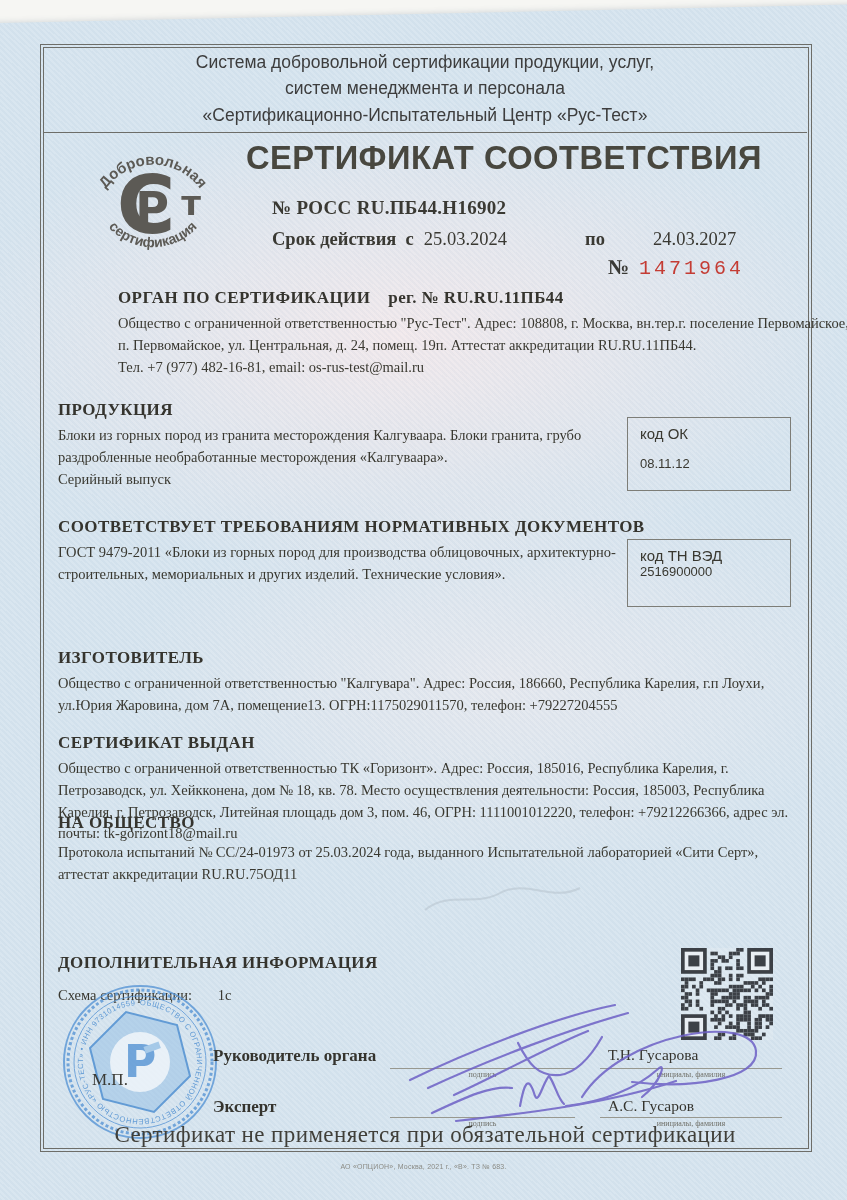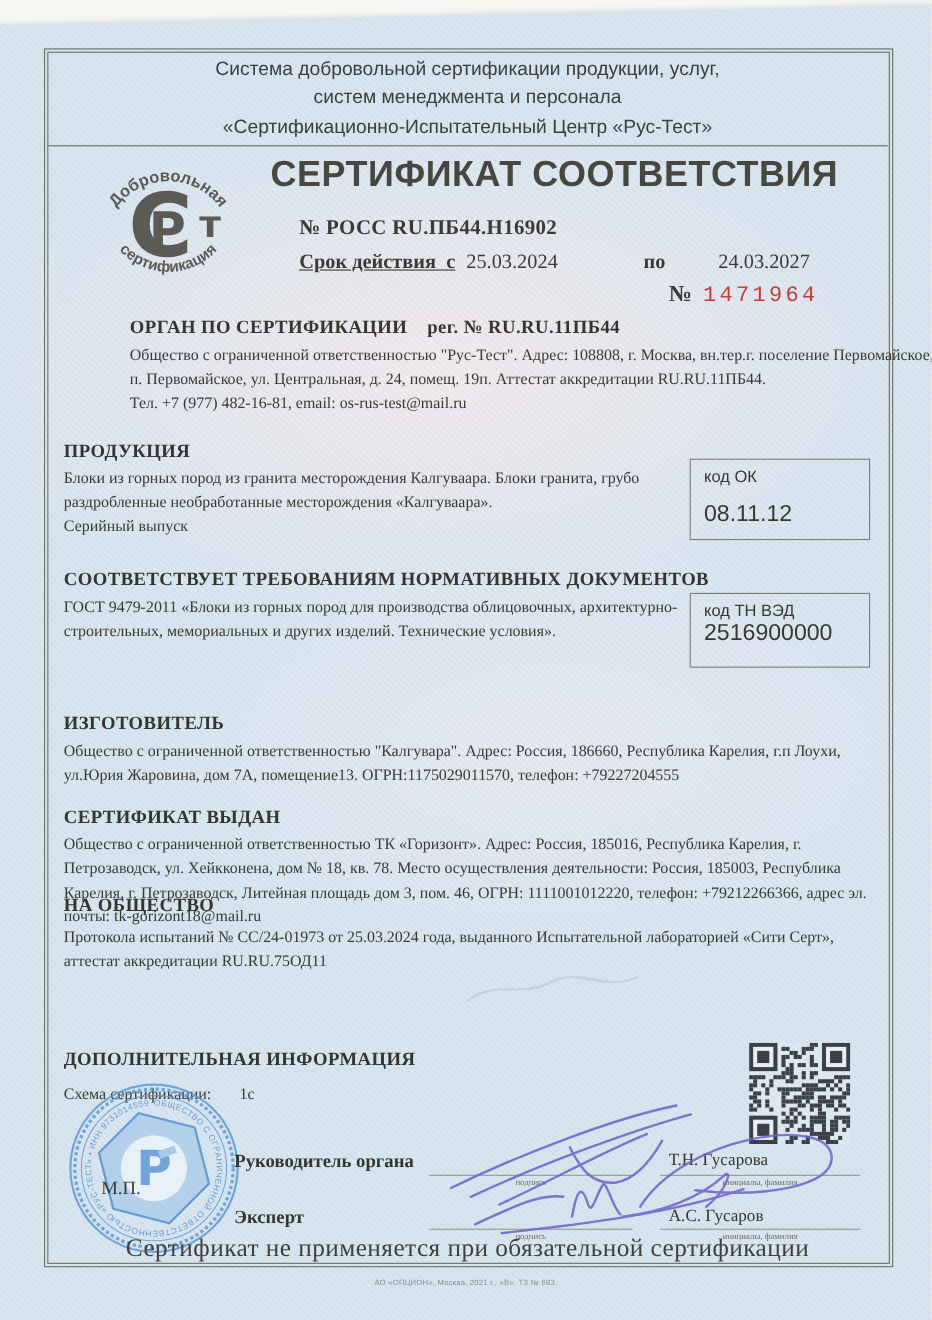--- a/index.html
+++ b/index.html
@@ -25,21 +25,21 @@
   .validity{left:272px;top:229px;font-size:18.5px;color:#3a3933;display:flex;align-items:baseline;}
   .validity .lbl{font-weight:700;}
   .blanknum{left:608px;top:255px;display:flex;align-items:baseline;gap:10px;}
   .blanknum .nsign{font-size:21px;font-weight:700;color:#3a3a36;font-family:"Liberation Serif",serif;}
   .blanknum .digits{font-family:"Liberation Mono","DejaVu Sans Mono",monospace;font-size:20px;
     font-weight:400;color:#c43c34;letter-spacing:3px;}
   .h{font-family:"Liberation Serif",serif;font-weight:700;font-size:17px;letter-spacing:.4px;color:#35342e;}
   .b{font-family:"Liberation Serif",serif;font-size:14.5px;line-height:1.5;color:#393830;white-space:pre-line;margin-top:5px;}
   .codebox{border:1px solid #7d7d77;padding:7px 12px;color:#393830;font-family:Liberation Sans, sans-serif;}
   .codebox .cl{font-size:15px;}
-  .codebox .cv{font-size:21px;}
+  .codebox .cv{font-size:13px;}
   .sigrole{font-family:"Liberation Serif",serif;font-weight:700;font-size:17px;color:#35342e;}
   .sigline{border-top:1px solid #98988f;height:0;}
   .sigcap{font-family:"Liberation Serif",serif;font-size:8px;color:#6e6e66;text-align:center;}
   .signame{font-family:"Liberation Serif",serif;font-size:15.5px;color:#35342e;}
   .mp{font-family:"Liberation Serif",serif;font-size:17px;color:#3b3b36;}
   .notice{left:45px;top:1122px;width:760px;text-align:center;font-family:"Liberation Serif",serif;
     font-size:23px;letter-spacing:.4px;color:#403f39;}
   .printinfo{left:0;top:1163px;width:847px;text-align:center;font-size:7px;color:#8b8b85;letter-spacing:.2px;}
 </style>
 </head>
@@ -68,21 +68,21 @@
     <text x="68" y="97" text-anchor="middle" font-family="DejaVu Sans, sans-serif" font-size="80" font-weight="700" fill="#5c5a55">С</text>
     <text x="74" y="89" text-anchor="middle" font-family="DejaVu Sans, sans-serif" font-size="46" font-weight="700" fill="#5c5a55">Р</text>
     <text x="113" y="79" text-anchor="middle" font-family="DejaVu Sans, sans-serif" font-size="34" font-weight="700" fill="#5c5a55">т</text>
   </svg>
 
   <div class="abs sans title">СЕРТИФИКАТ СООТВЕТСТВИЯ</div>
 
   <div class="abs serif certno">№ РОСС RU.ПБ44.Н16902</div>
 
   <div class="abs serif validity">
-    <span class="lbl" style="white-space:pre;text-decoration:underline;">Срок действия  с</span>
+    <span class="lbl" style="white-space:pre;">Срок действия  с</span>
     <span style="width:10px;"></span>
     <span>25.03.2024</span>
     <span style="width:78px;"></span>
     <span class="lbl">по</span>
     <span style="width:48px;"></span>
     <span>24.03.2027</span>
   </div>
 
   <div class="abs blanknum">
     <span class="nsign">№</span>

